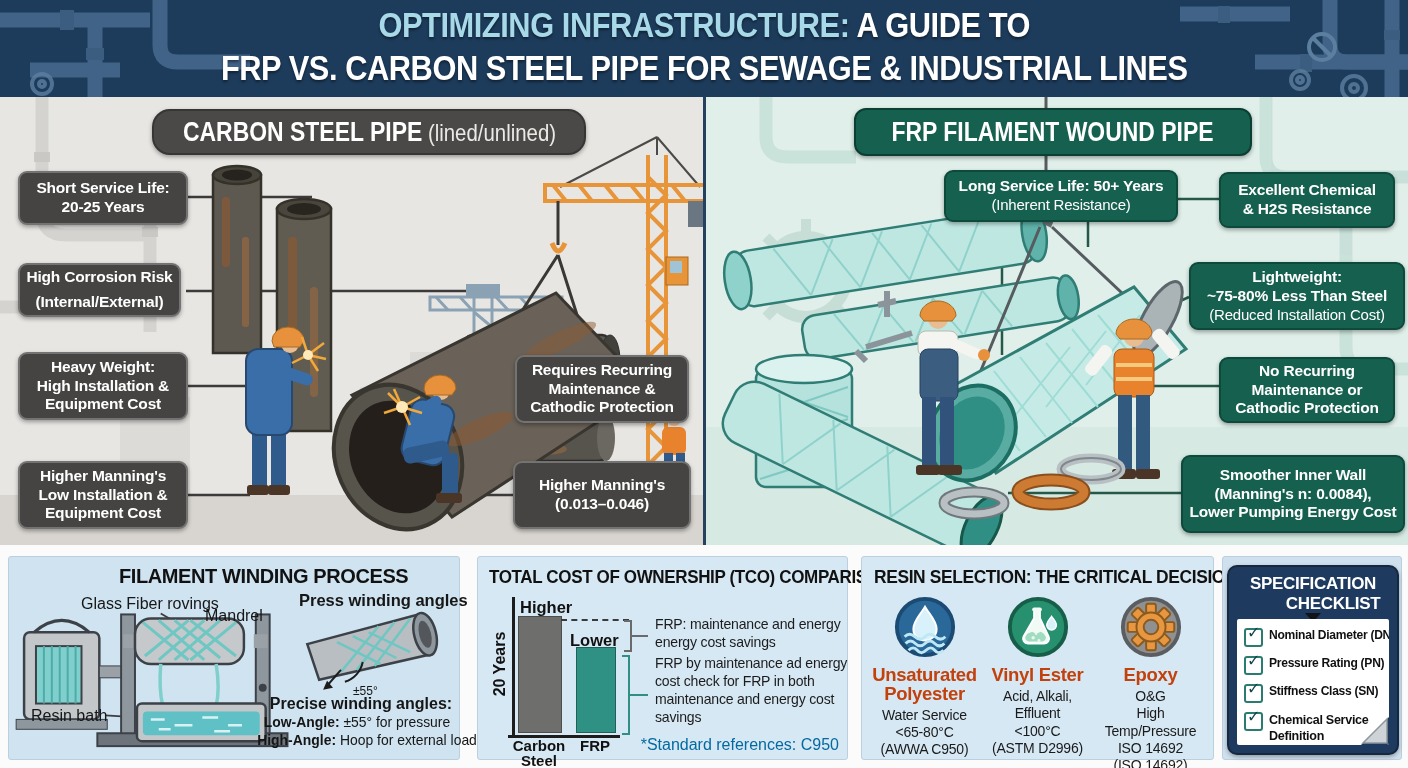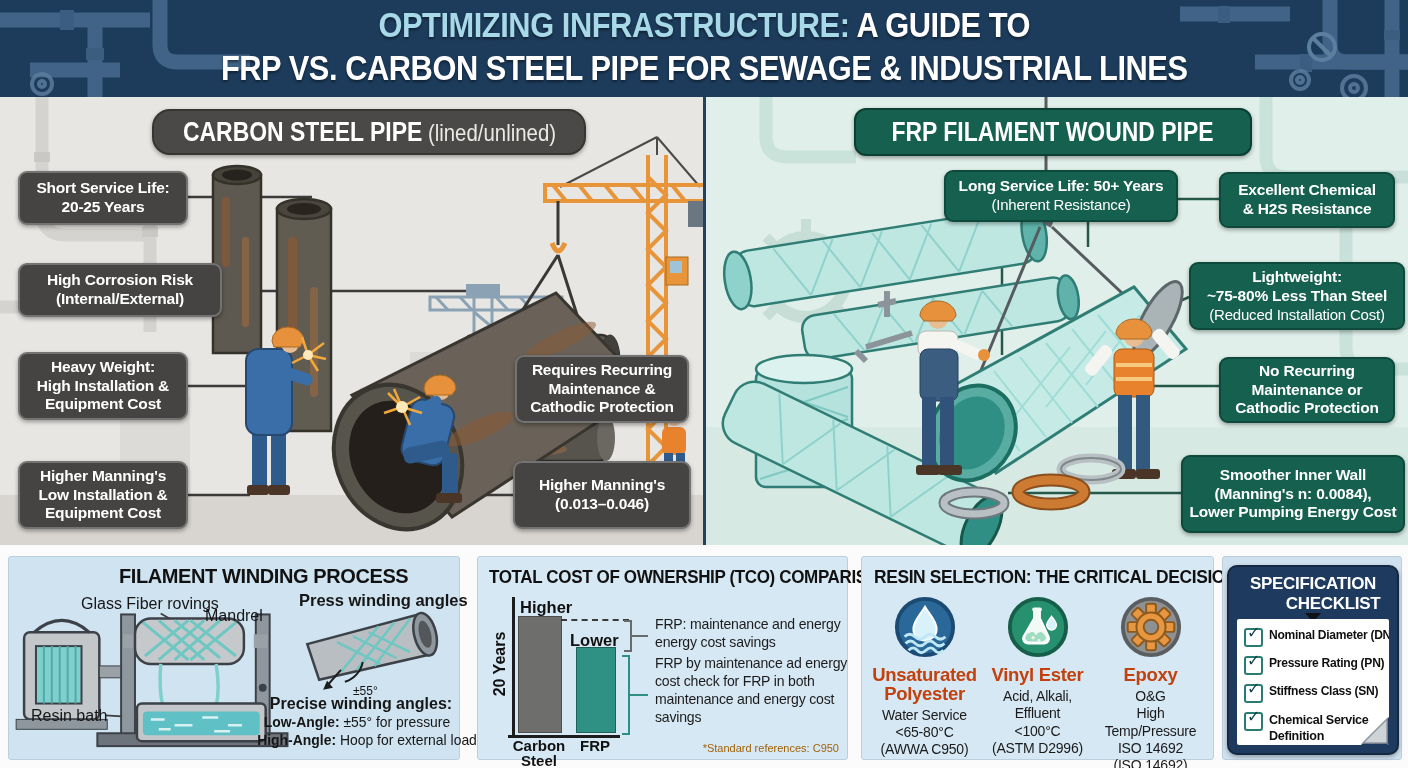--- a/index.html
+++ b/index.html
@@ -29,21 +29,21 @@
   .pt-note{font-size:24px;font-weight:400;color:#eceae6;}
 
   .co{position:absolute;border-radius:9px;color:#fff;text-align:center;display:flex;flex-direction:column;
       justify-content:center;line-height:1.22;font-size:15.5px;font-weight:700;letter-spacing:-.2px;
       padding:3px 5px;box-sizing:border-box;box-shadow:0 2px 4px rgba(0,0,0,.35);}
   .co span{display:block;}
   .co .lt{font-weight:400;font-size:15px;}
   .co-gray{background:#454442;border:2px solid #737373;}
   .co-teal{background:#16604f;border:2px solid #0d4a3b;}
   .b1{left:18px;top:74px;width:170px;height:54px;}
-  .b2{left:18px;top:166px;width:204px;height:54px;}
+  .b2{left:18px;top:166px;width:163px;height:54px;justify-content:space-between;}
   .b3{left:18px;top:255px;width:170px;height:68px;}
   .b4{left:18px;top:364px;width:170px;height:68px;}
   .b5{left:515px;top:258px;width:174px;height:68px;}
   .b6{left:513px;top:364px;width:178px;height:68px;}
   .f1{left:238px;top:73px;width:234px;height:52px;}
   .f2{left:513px;top:75px;width:176px;height:56px;}
   .f3{left:483px;top:165px;width:216px;height:68px;}
   .f4{left:513px;top:260px;width:176px;height:66px;}
   .f5{left:475px;top:358px;width:224px;height:78px;}
 
@@ -68,21 +68,21 @@
   .dash{position:absolute;left:83px;top:62px;width:68px;border-top:2px dashed #3a3a3a;}
   .ylab{position:absolute;left:-38px;top:98px;width:120px;text-align:center;font-weight:700;font-size:16px;color:#111;
         transform:rotate(-90deg);}
   .xlab{position:absolute;top:182px;text-align:center;font-weight:700;font-size:15px;line-height:.98;color:#111;}
   .ann{position:absolute;font-size:14.5px;color:#1c1c1c;line-height:1.24;letter-spacing:-.2px;
        transform:scaleX(.97);transform-origin:left top;white-space:nowrap;}
   .brk{position:absolute;width:2px;}
   .brk-g{background:#6a6a6a;} .brk-t{background:#2f8f84;}
   .tick{position:absolute;height:2px;}
   .tick-g{background:#6a6a6a;} .tick-t{background:#2f8f84;}
-  .fnote{position:absolute;right:8px;bottom:5px;font-size:11px;color:#a16207;}
+  .fnote{position:absolute;right:8px;bottom:5px;font-size:16px;color:#0369a1;}
 
   
   .resin-cols{position:absolute;left:6px;right:6px;top:38px;display:flex;}
   .rcol{flex:1;text-align:center;}
   .rname{font-weight:700;font-size:18.5px;line-height:1.02;color:#c2410c;margin-top:3px;letter-spacing:-.3px;}
   .rdet{font-size:14px;line-height:1.24;color:#1a1a1a;margin-top:3px;letter-spacing:-.2px;}
 
   
   .spec-box{position:absolute;left:4px;top:8px;width:172px;height:190px;background:#1e3a5f;
             border:2px solid #15283f;border-radius:10px;box-sizing:border-box;box-shadow:0 2px 4px rgba(0,0,0,.3);}

